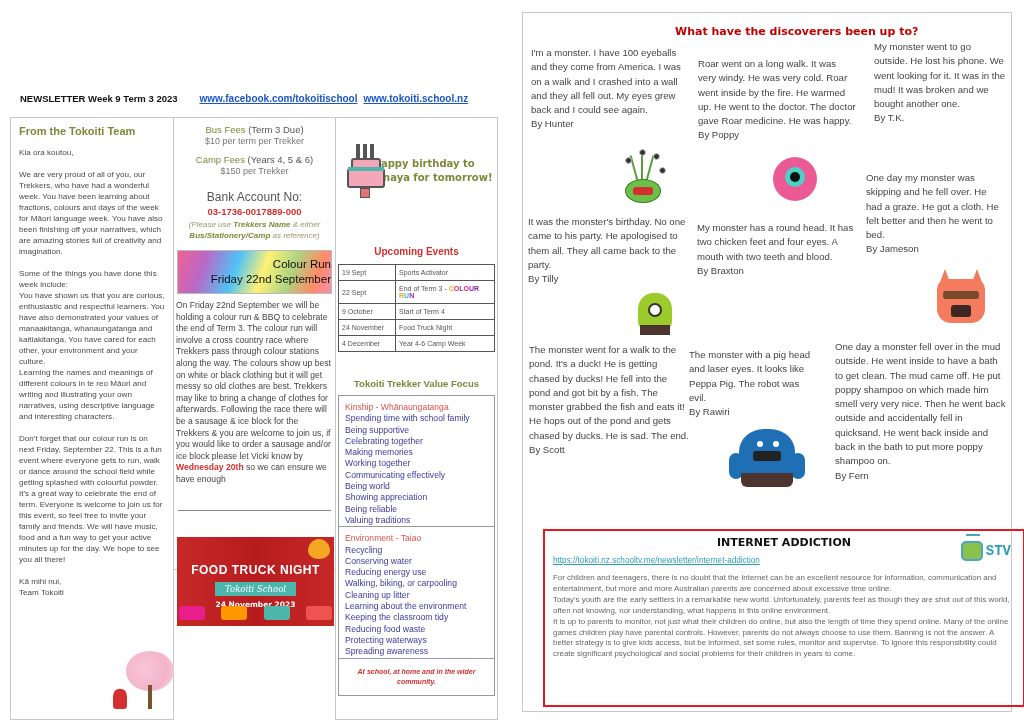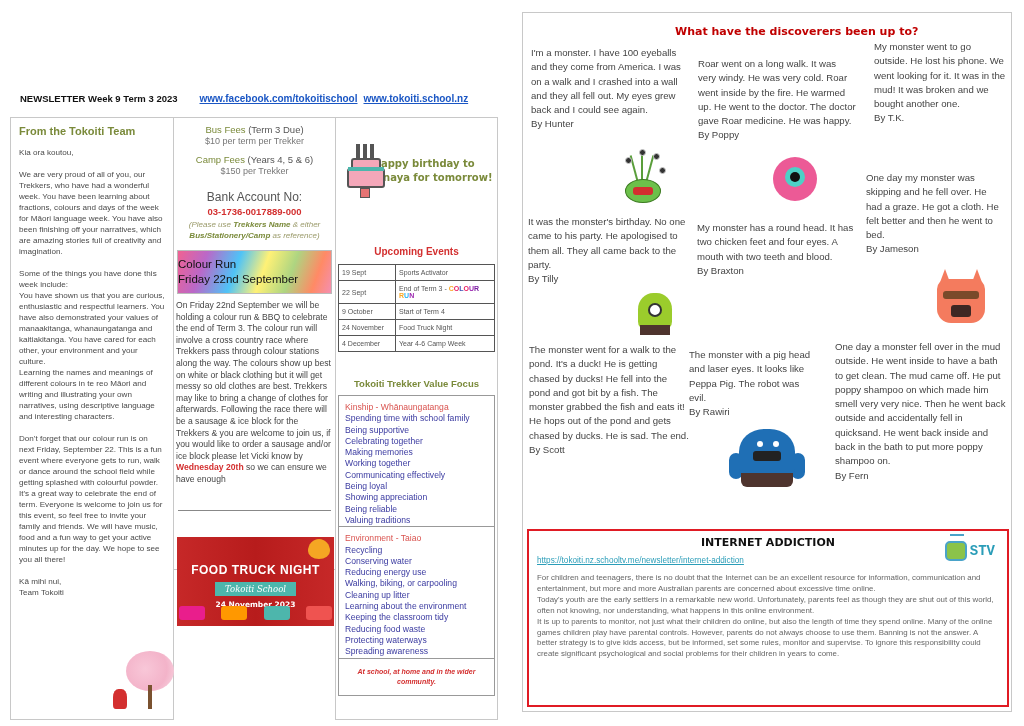--- a/index.html
+++ b/index.html
@@ -39,21 +39,21 @@
   .fees { text-align: center; padding-top: 6px; font-family: "Liberation Sans", sans-serif; }
   .fee-head { font-size: 9.5px; color: #555; }
   .fee-head .hl { color: #7a8a3a; }
   .fee-sub { font-size: 9px; color: #777; margin-bottom: 8px; margin-top: 1px; }
   .bank-label { font-size: 12px; color: #555; margin-top: 14px; }
   .bank-no { font-size: 9.5px; color: #d32f2f; font-weight: bold; margin-top: 2px; }
   .bank-note { font-size: 8px; color: #9a9a6a; font-style: italic; line-height: 11px; margin-top: 2px; }
   .bank-note b { color: #7a8a3a; }
   .colour-run { margin: 9px 3px 0; height: 44px; border: 1px solid #bbb;
                 background: linear-gradient(110deg, #f06292 0%, #ba68c8 18%, #4fc3f7 38%, #fff176 55%, #aed581 72%, #ff8a65 88%, #f48fb1 100%);
-                text-align: left; padding-top: 6px; }
+                text-align: right; padding-top: 6px; }
   .cr-line { font-size: 11.5px; color: #111; font-family: "Liberation Sans", sans-serif; line-height: 15px; }
   .cr-text { font-size: 8.6px; line-height: 11.6px; color: #444; text-align: left; padding: 6px 2px 0; font-family: "Liberation Sans", sans-serif; }
   .cr-text .red { color: #d32f2f; font-weight: bold; }
   .rule { margin: 24px 4px 0; border-top: 1px solid #888; }
   .food-truck { position: absolute; left: 3px; top: 419px; width: 157px; height: 89px;
                 background: linear-gradient(90deg, #c62828, #b71c1c 50%, #c62828); color: #fff; text-align: center; overflow: hidden; }
   .ft-title { font-size: 12px; font-weight: bold; margin-top: 26px; letter-spacing: 0.5px; font-family: "Liberation Sans", sans-serif; }
   .ft-banner { display: inline-block; background: #4db6ac; color: #fff; font-size: 8.5px; padding: 2px 10px; margin-top: 3px; font-family: "DejaVu Serif", serif; font-style: italic; }
   .ft-date { font-size: 7.5px; font-weight: bold; margin-top: 4px; }
   .ft-heart { position: absolute; right: 4px; top: 2px; width: 22px; height: 20px; background: #f5a623; border-radius: 50% 50% 50% 50% / 60% 60% 40% 40%; }
@@ -106,21 +106,21 @@
   .m-orange .ear { position: absolute; top: 0; width: 12px; height: 16px; background: #f47b5e; clip-path: polygon(50% 0, 100% 100%, 0 100%); }
   .m-orange .glasses { position: absolute; left: 12px; top: 22px; width: 36px; height: 8px; background: #7a4a2a; border-radius: 3px; }
   .m-orange .mouth { position: absolute; left: 20px; top: 36px; width: 20px; height: 12px; background: #3e2723; border-radius: 3px; }
   .m-blue { width: 80px; height: 62px; }
   .m-blue .body { position: absolute; left: 12px; top: 0; width: 56px; height: 50px; background: #1f6fb5; border-radius: 45% 45% 20% 20%; }
   .m-blue .arm { position: absolute; top: 24px; width: 14px; height: 26px; background: #1f6fb5; border-radius: 8px; }
   .m-blue .eye { position: absolute; top: 12px; width: 6px; height: 6px; background: #fff; border-radius: 50%; }
   .m-blue .mouth { position: absolute; left: 26px; top: 22px; width: 28px; height: 10px; background: #222; border-radius: 3px; }
   .m-blue .pants { position: absolute; left: 14px; top: 44px; width: 52px; height: 14px; background: #4e342e; border-radius: 0 0 6px 6px; }
 
-  .addiction { position: absolute; left: 4px; top: 516px; width: 482px; height: 178px; border: 2px solid #e01b24; padding: 4px 8px; }
+  .addiction { position: absolute; left: 20px; top: 516px; width: 482px; height: 178px; border: 2px solid #e01b24; padding: 4px 8px; }
   .add-title { text-align: center; font-size: 11px; font-weight: bold; color: #111; font-family: "DejaVu Sans", sans-serif; margin-top: 1px; }
   .add-link { font-size: 8.2px; color: #2a9db8; text-decoration: underline; margin-top: 6px; display: inline-block; }
   .add-body { font-size: 7.9px; line-height: 10.9px; color: #666; margin-top: 6px; }
   .stv { position: absolute; right: 12px; top: 2px; display: flex; align-items: center; }
   .stv-tv { width: 22px; height: 20px; background: #8bc34a; border: 2px solid #4aa3c9; border-radius: 5px; position: relative; margin-top: 8px; }
   .stv-tv::before { content: ""; position: absolute; left: 3px; top: -9px; width: 14px; height: 6px; border-top: 2px solid #4aa3c9; transform: skewX(0); }
   .stv-label { color: #2a9db8; font-weight: bold; font-size: 14px; margin-left: 3px; margin-top: 8px; font-family: Liberation Mono, monospace; }
 </style>
 </head>
 <body>
@@ -233,21 +233,21 @@
     <div class="value-title">Tokoiti Trekker Value Focus</div>
     <div class="value-box">
       <div class="value-sec">
         <div class="value-head">Kinship - Whānaungatanga</div>
         <div class="value-item">Spending time with school family</div>
         <div class="value-item">Being supportive</div>
         <div class="value-item">Celebrating together</div>
         <div class="value-item">Making memories</div>
         <div class="value-item">Working together</div>
         <div class="value-item">Communicating effectively</div>
-        <div class="value-item">Being loyal</div>
+        <div class="value-item">Being world</div>
         <div class="value-item">Showing appreciation</div>
         <div class="value-item">Being reliable</div>
         <div class="value-item">Valuing traditions</div>
       </div>
       <div class="value-sec">
         <div class="value-head">Environment - Taiao</div>
         <div class="value-item">Recycling</div>
         <div class="value-item">Conserving water</div>
         <div class="value-item">Reducing energy use</div>
         <div class="value-item">Walking, biking, or carpooling</div>

